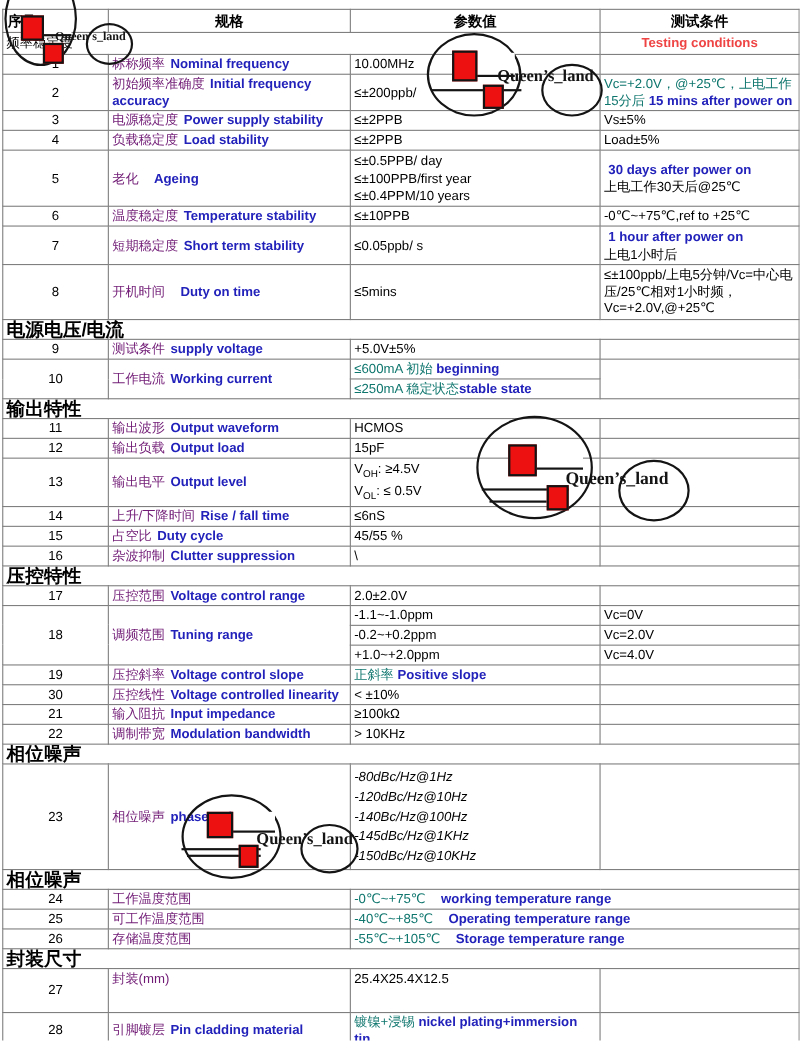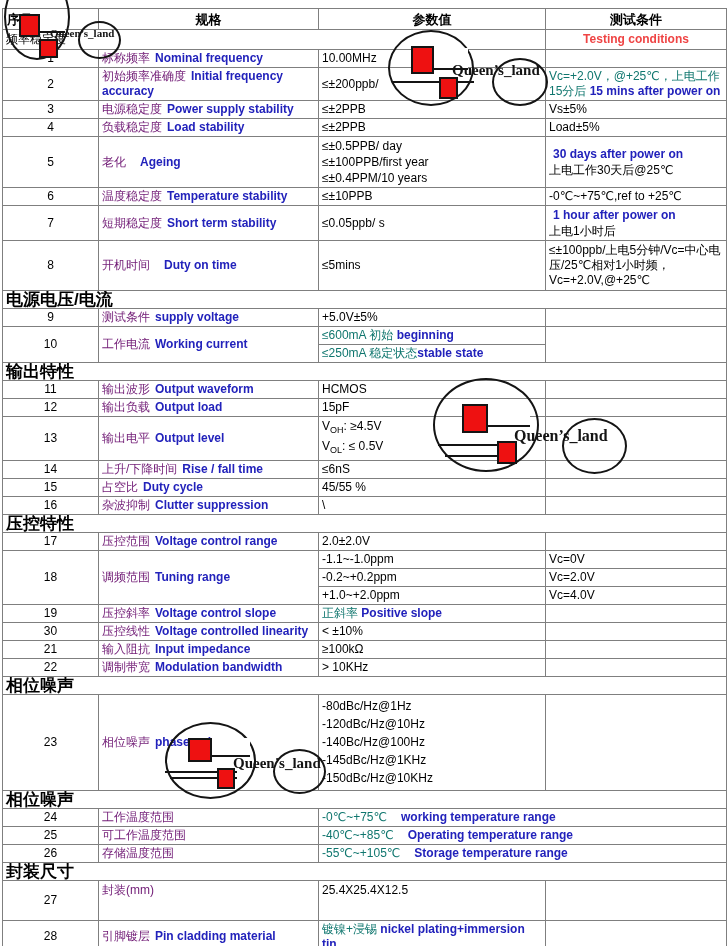--- a/index.html
+++ b/index.html
@@ -14,21 +14,21 @@
   td.hdr{font-weight:bold;font-size:13px;text-align:center;}
   td.hdr-no{font-weight:bold;font-size:13px;text-align:left;padding-left:4px;}
   td.section{font-weight:bold;font-size:17px;padding-left:3px;}
   .zh{color:#701a75;}
   .en{color:#2222bb;font-weight:bold;margin-left:5px;}
   .en2{color:#2222bb;font-weight:bold;}
   .blk{color:#0f766e;}
   td.cond-head{text-align:center;color:#ef4444;font-weight:bold;}
   .condline-en{color:#2222bb;font-weight:bold;padding-left:4px;}
   .vline{line-height:16px;}
-  .pn .vline{line-height:18px;}
+  .pn .vline{line-height:18px;font-style:italic;}
   sub{font-size:9px;}
   .sp{margin-left:14px;}
   td.vtop{vertical-align:top;padding-top:2px;}
   
   .wm{position:absolute;pointer-events:none;}
   .wm-circle{position:absolute;border:2px solid #141414;border-radius:50%;background:transparent;}
   .wm-sq{position:absolute;background:#ee1111;border:2px solid #141414;}
   .wm-line{position:absolute;background:#141414;height:2px;}
   .wm-box{position:absolute;background:#fff;border-bottom:2px solid #141414;}
   .wm-text{position:absolute;font-family:"Liberation Serif","DejaVu Serif",serif;

